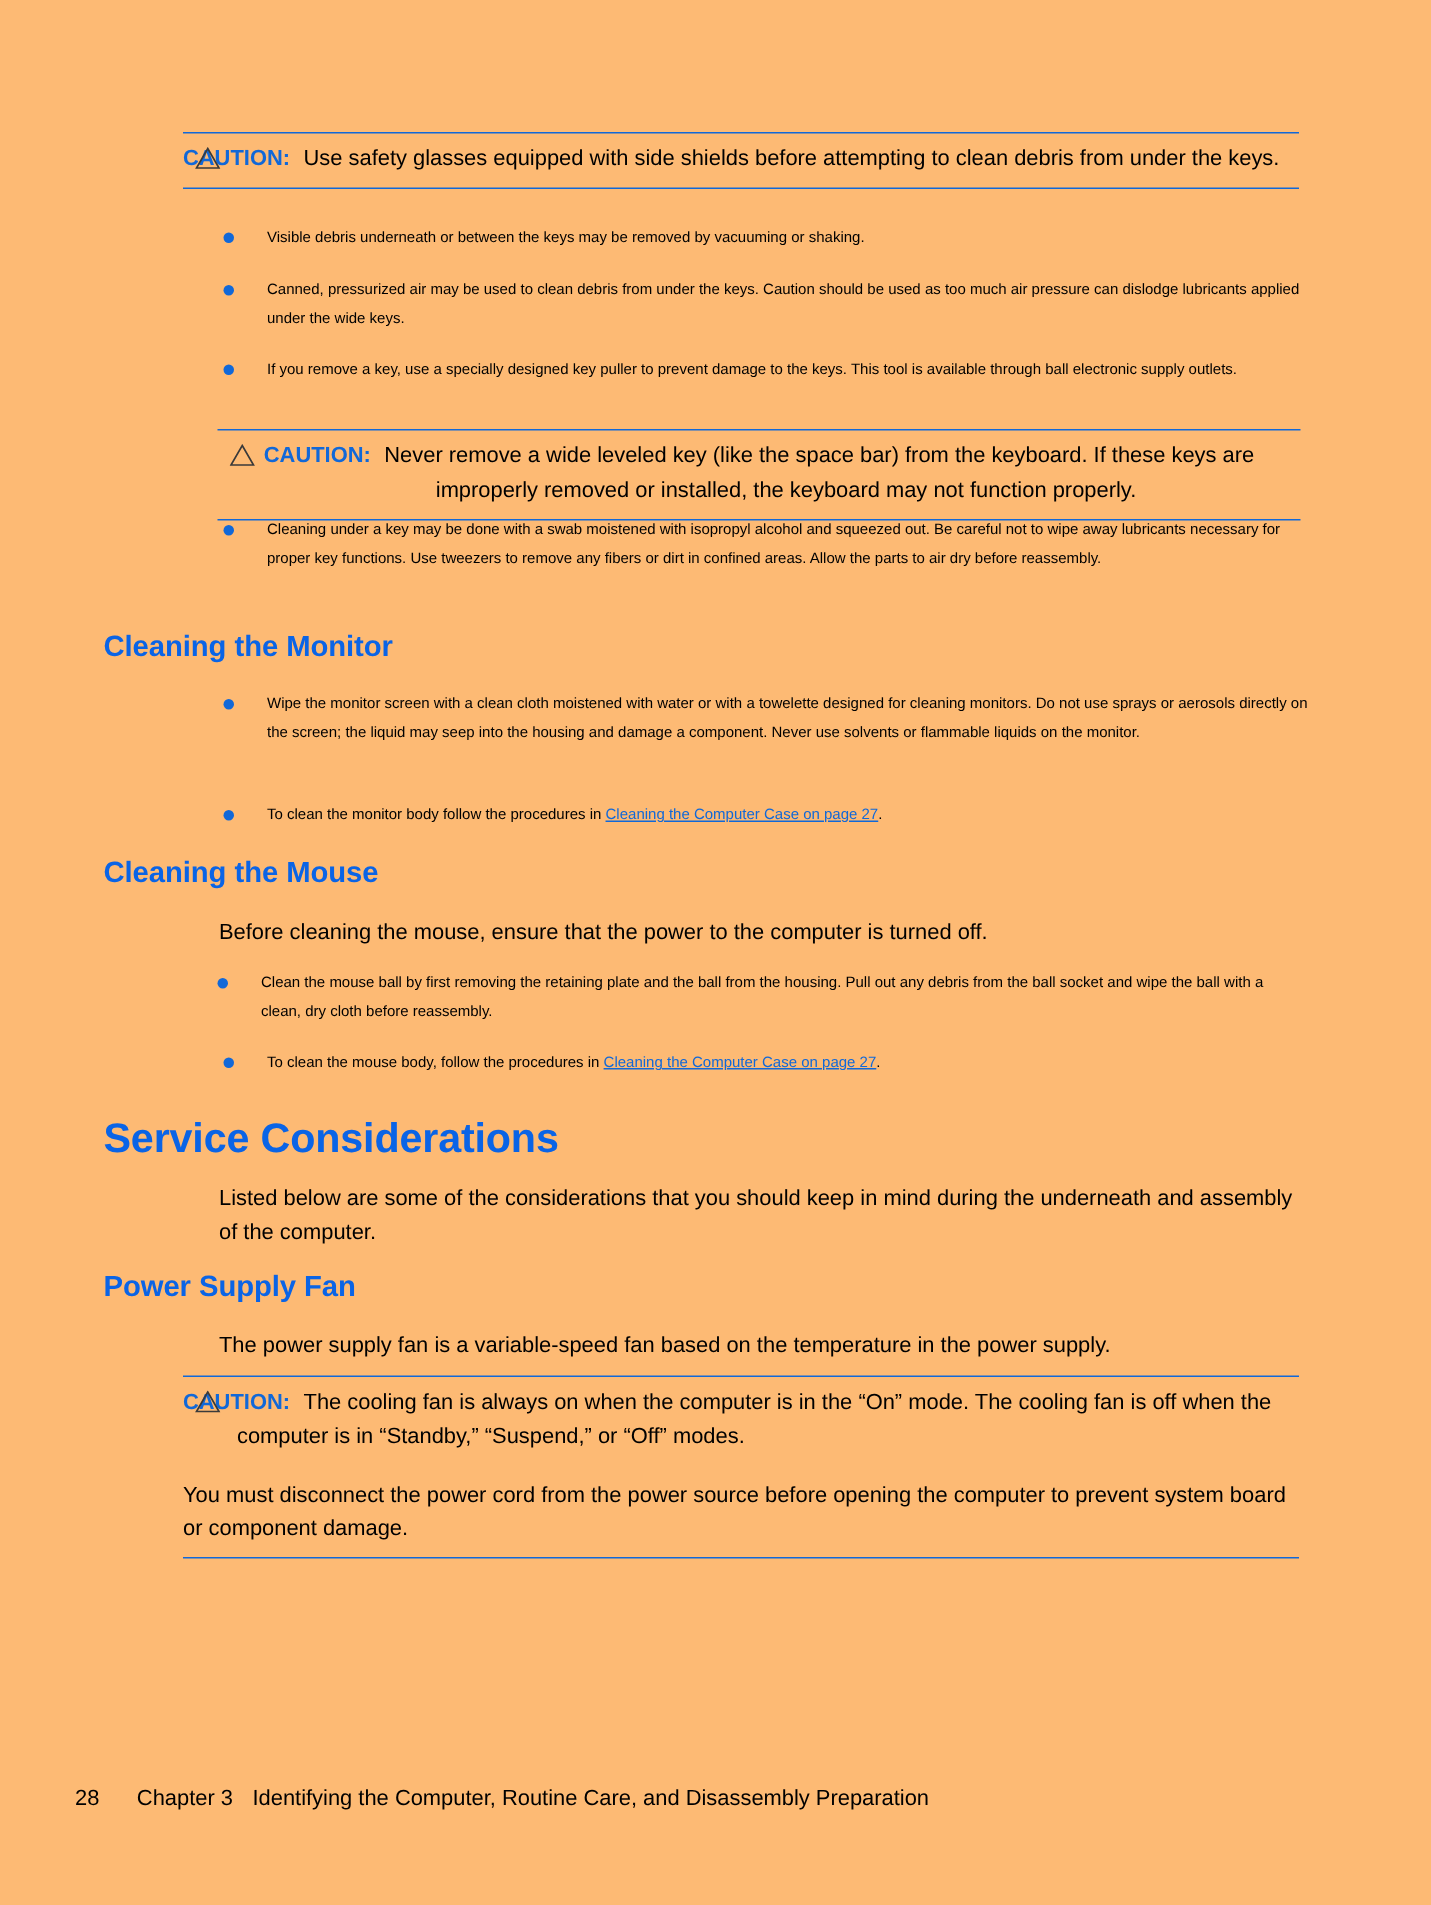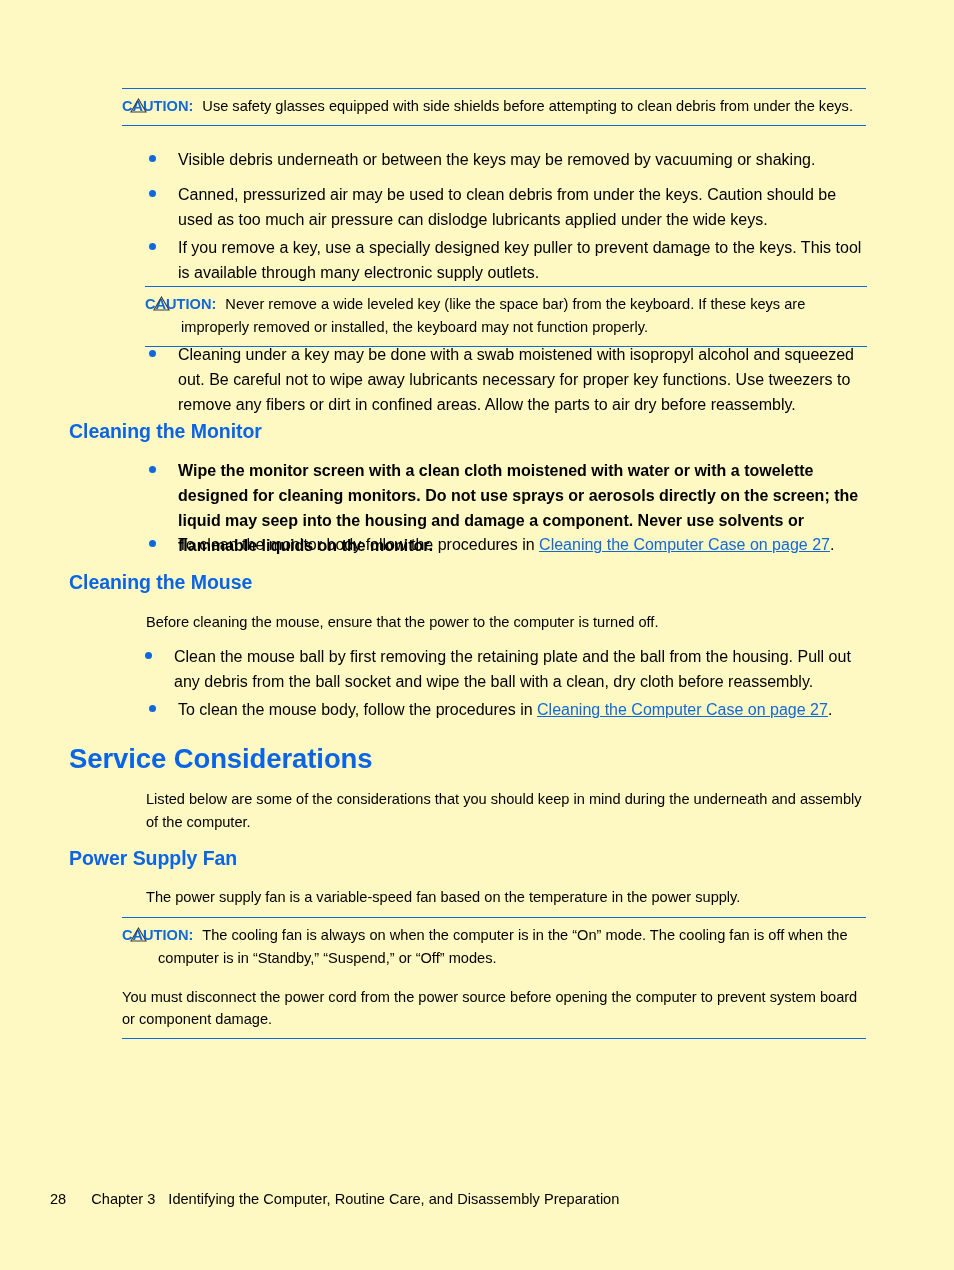--- a/index.html
+++ b/index.html
@@ -9,21 +9,21 @@
   }
   body {
     font-family: "Liberation Sans", sans-serif;
     color: #000000;
     -webkit-font-smoothing: antialiased;
   }
   .page {
     position: relative;
     width: 954px;
     height: 1270px;
-    background: #fef9c3;
+    background: #fdba74;
     overflow: hidden;
   }
 
   
   .h1 {
     position: absolute;
     left: 69px;
     font-size: 27.5px;
     font-weight: bold;
     color: #0a64e6;
@@ -86,21 +86,21 @@
   .bullet-dot {
     position: absolute;
     left: 4px;
     top: 7px;
     width: 7px;
     height: 7px;
     border-radius: 50%;
     background: #1168d8;
   }
   .bullet-text {
-    font-size: 16px;
+    font-size: 10px;
     line-height: 1.56;
     color: #000000;
     text-align: center;
   }
 
   
   .para {
     position: absolute;
     font-size: 14.6px;
     line-height: 1.56;
@@ -150,44 +150,44 @@
     <span class="bullet-text">Visible debris underneath or between the keys may be removed by vacuuming or shaking.</span>
   </div>
 
   <div class="bullet-item" style="left:145px; top:183px; width:725px;">
     <span class="bullet-dot"></span>
     <span class="bullet-text">Canned, pressurized air may be used to clean debris from under the keys. Caution should be used as too much air pressure can dislodge lubricants applied under the wide keys.</span>
   </div>
 
   <div class="bullet-item" style="left:145px; top:236px; width:722px;">
     <span class="bullet-dot"></span>
-    <span class="bullet-text">If you remove a key, use a specially designed key puller to prevent damage to the keys. This tool is available through many electronic supply outlets.</span>
-  </div>
-
-  <div class="caution" style="left:145px; top:286px; width:722px;">
+    <span class="bullet-text">If you remove a key, use a specially designed key puller to prevent damage to the keys. This tool is available through ball electronic supply outlets.</span>
+  </div>
+
+  <div class="caution" style="left:145px; top:286px; width:722px;text-align:center;">
     <div class="caution-inner">
       <span class="tri-icon">
         <svg viewBox="0 0 17 15" width="17" height="15">
           <path d="M8.5 1 L16 14 L1 14 Z" fill="none" stroke="#3a3a3a" stroke-width="1.1"></path>
         </svg>
       </span>
       <div class="caution-body">
         <span class="caution-label">CAUTION:</span><span class="caution-gap"></span><span>Never remove a wide leveled key (like the space bar) from the keyboard. If these keys are improperly removed or installed, the keyboard may not function properly.</span>
       </div>
     </div>
   </div>
 
   <div class="bullet-item" style="left:145px; top:343px; width:725px;">
     <span class="bullet-dot"></span>
     <span class="bullet-text">Cleaning under a key may be done with a swab moistened with isopropyl alcohol and squeezed out. Be careful not to wipe away lubricants necessary for proper key functions. Use tweezers to remove any fibers or dirt in confined areas. Allow the parts to air dry before reassembly.</span>
   </div>
 
   <div class="h2" style="top:420px;">Cleaning the Monitor</div>
 
-  <div class="bullet-item" style="left:145px; top:459px; width:728px;font-weight:bold;">
+  <div class="bullet-item" style="left:145px; top:459px; width:728px;">
     <span class="bullet-dot"></span>
     <span class="bullet-text">Wipe the monitor screen with a clean cloth moistened with water or with a towelette designed for cleaning monitors. Do not use sprays or aerosols directly on the screen; the liquid may seep into the housing and damage a component. Never use solvents or flammable liquids on the monitor.</span>
   </div>
 
   <div class="bullet-item" style="left:145px; top:533px; width:728px;">
     <span class="bullet-dot"></span>
     <span class="bullet-text"><span>To clean the monitor body follow the procedures in </span><a class="doclink">Cleaning the Computer Case on page 27</a><span>.</span></span>
   </div>
 
   <div class="h2" style="top:571px;">Cleaning the Mouse</div>

